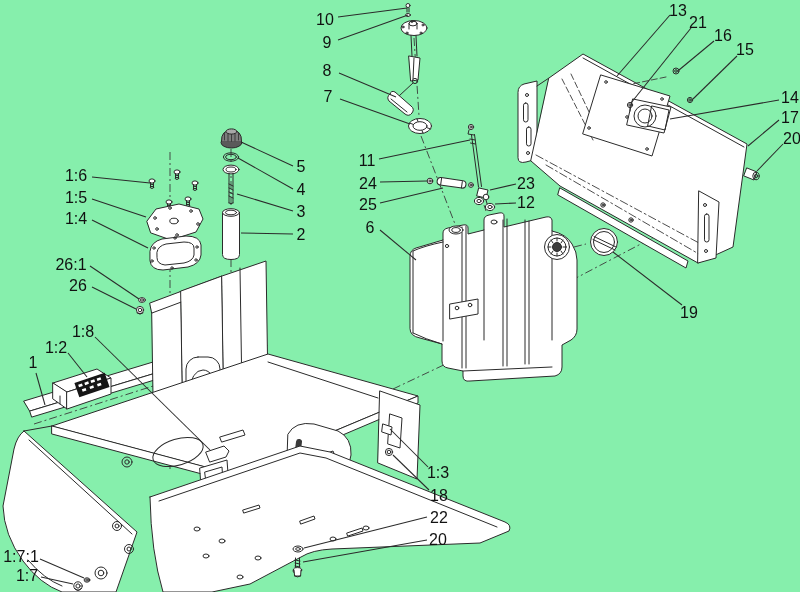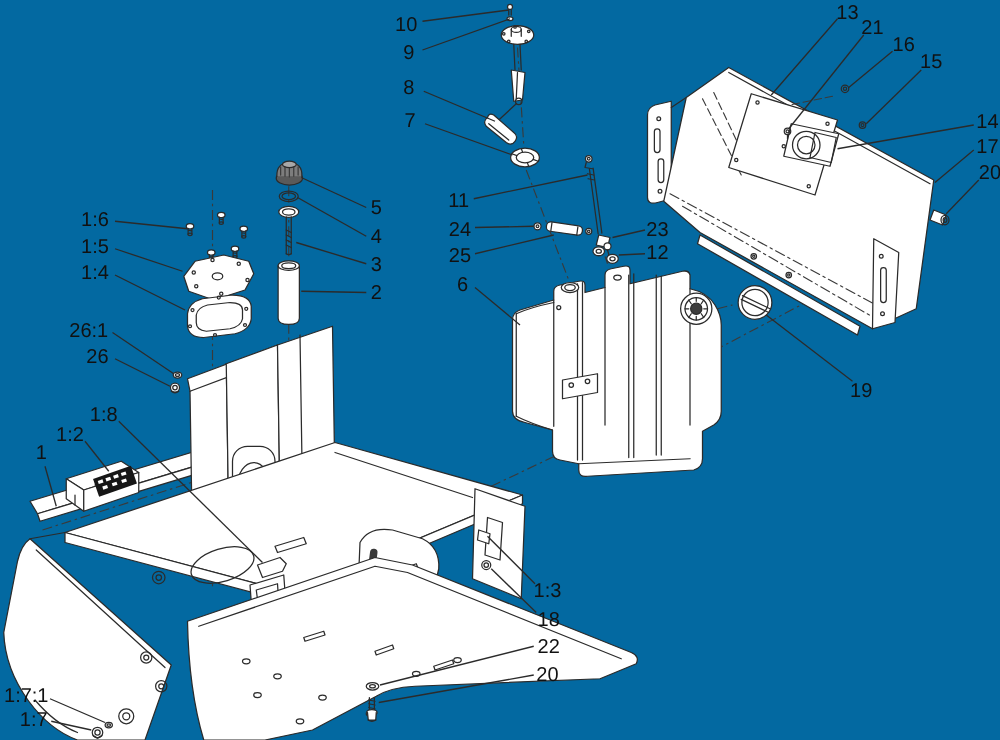--- a/index.html
+++ b/index.html
@@ -1,16 +1,16 @@
 <!DOCTYPE html>
 <html><head>
 <meta charset="utf-8">
 <style>
   html,body{margin:0;padding:0;background:#fff;}
-  .stage{position:relative;width:800px;height:592px;background:#0369a1;overflow:hidden;
+  .stage{position:relative;width:800px;height:592px;background:#86efac;overflow:hidden;
          font-family:"Liberation Sans",sans-serif;}
   svg{display:block;}
   .art{stroke:#2b2b2b;fill:none;stroke-width:1;stroke-linejoin:round;stroke-linecap:round;}
   .fw{fill:#ffffff;}
   .cl{stroke:#3a3a3a;stroke-width:.9;fill:none;stroke-dasharray:8 3 2 3;}
   .dsh{stroke:#3a3a3a;stroke-width:.9;fill:none;stroke-dasharray:6 3;}
   .leader{stroke:#2b2b2b;stroke-width:1.05;fill:none;}
   .co{fill:#111;font-family:"Liberation Sans",sans-serif;font-size:16px;}
 </style>
 </head>

